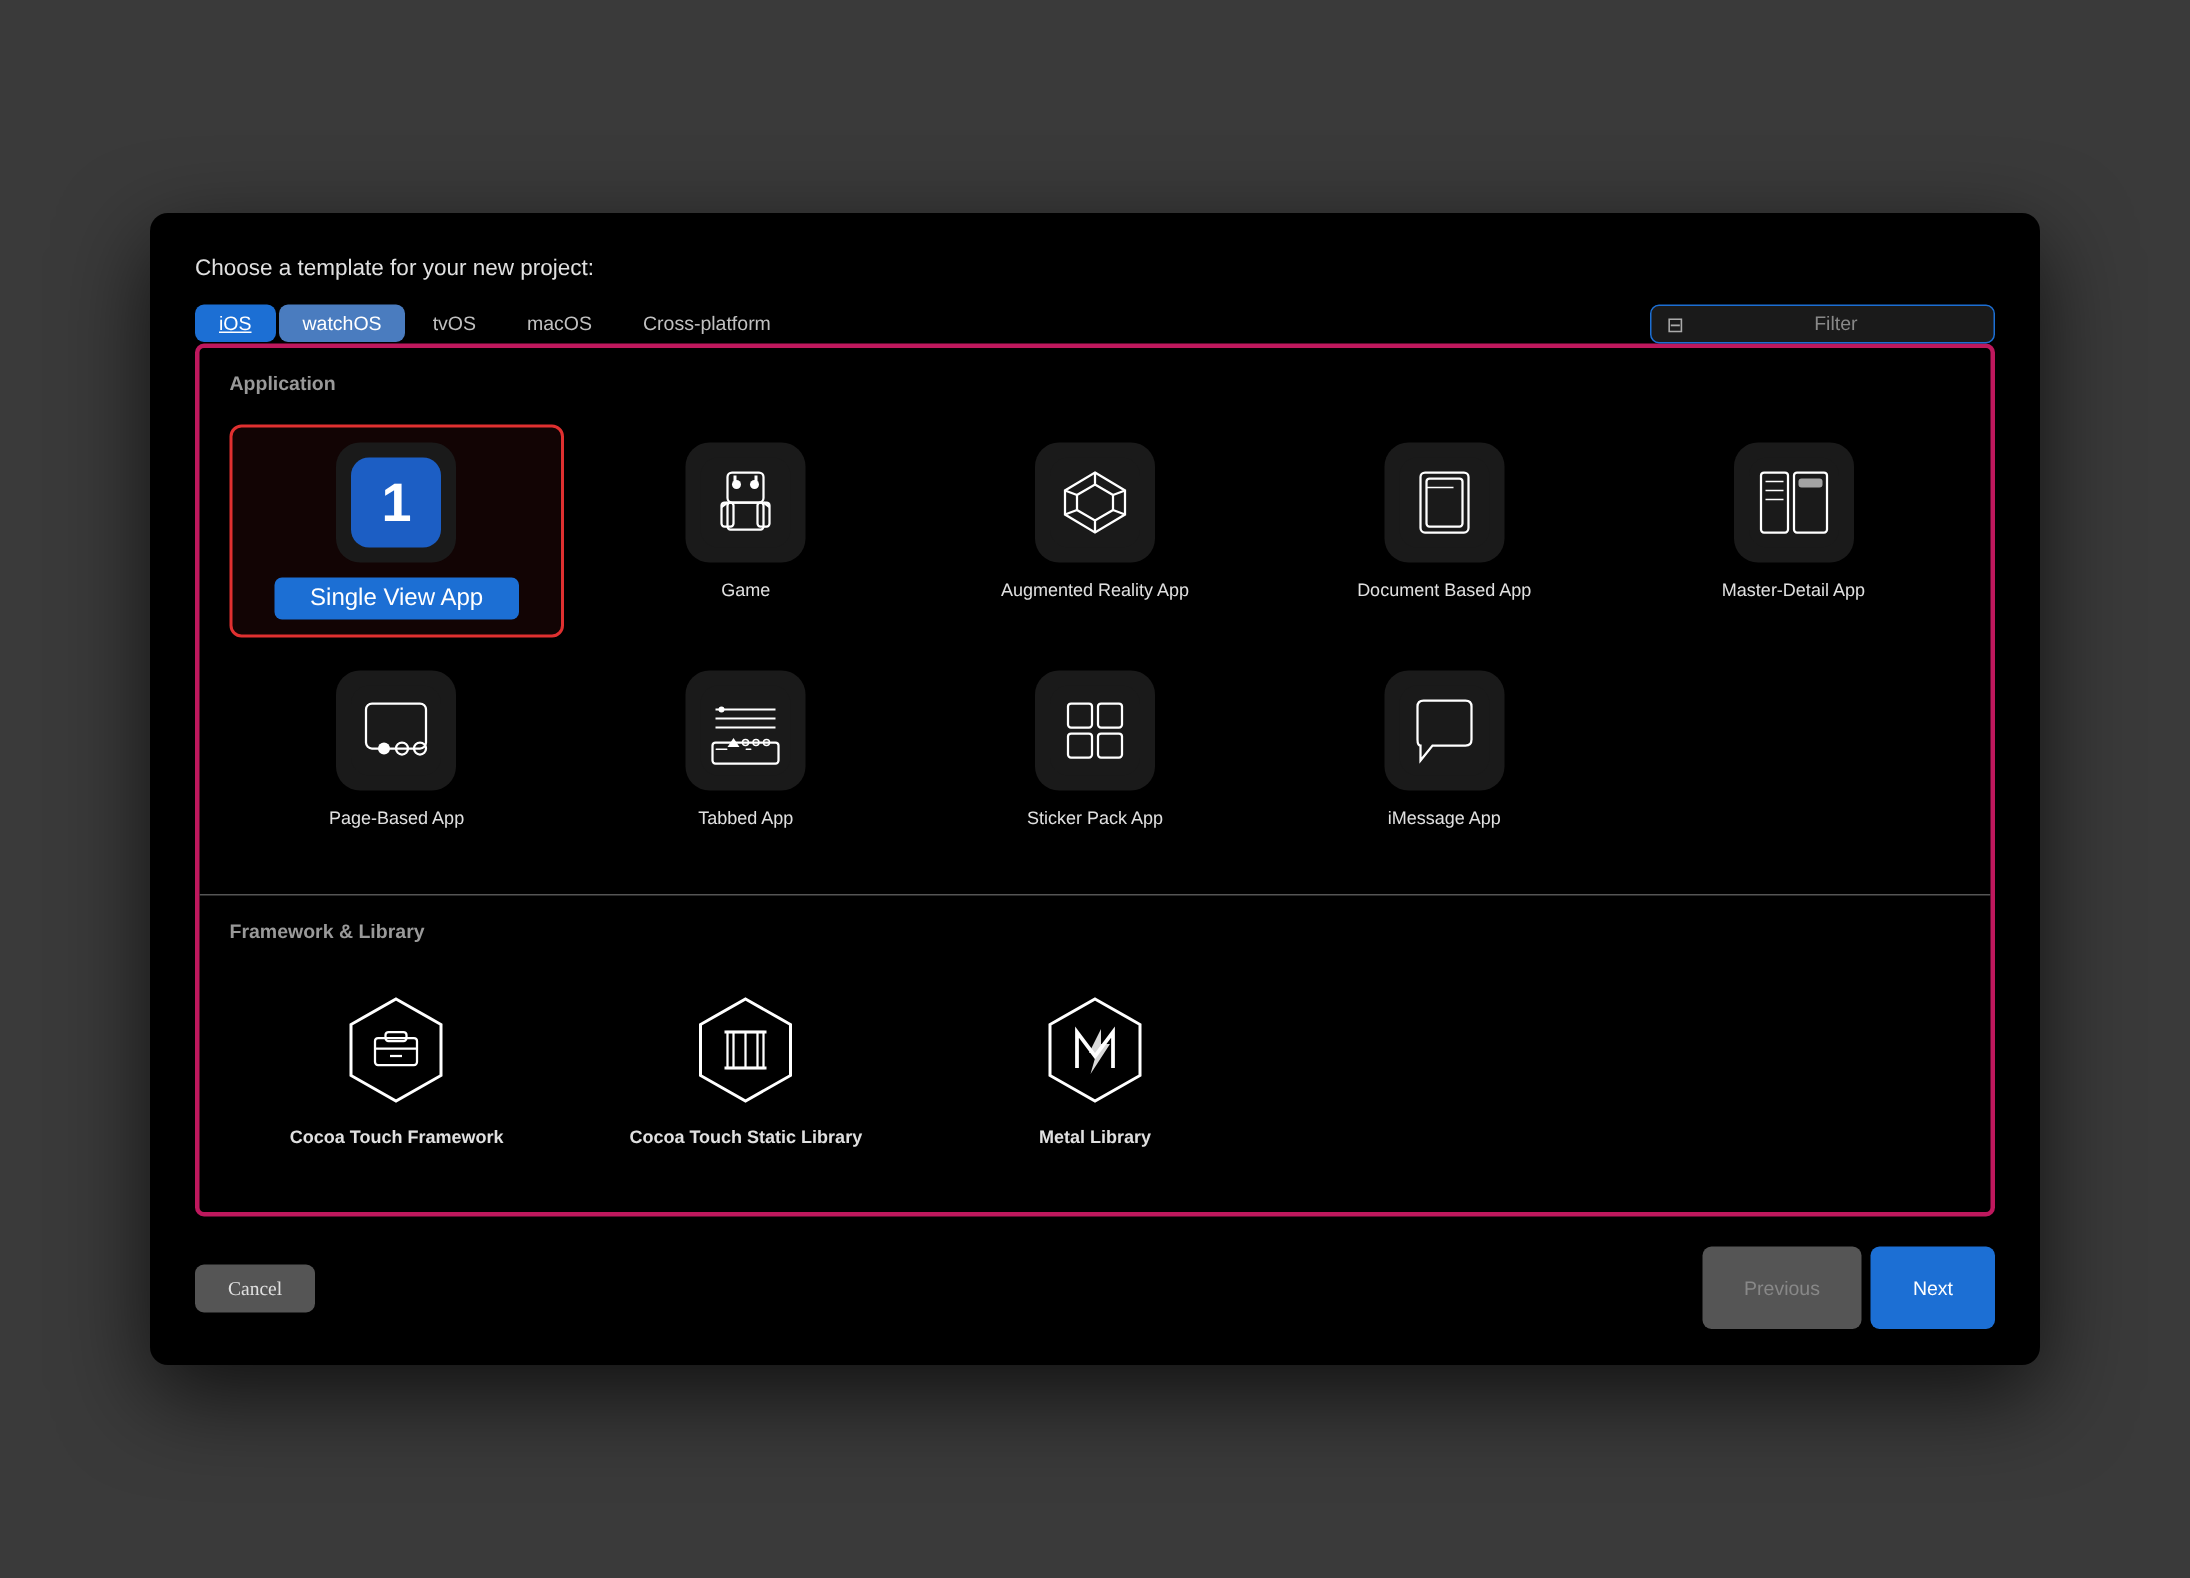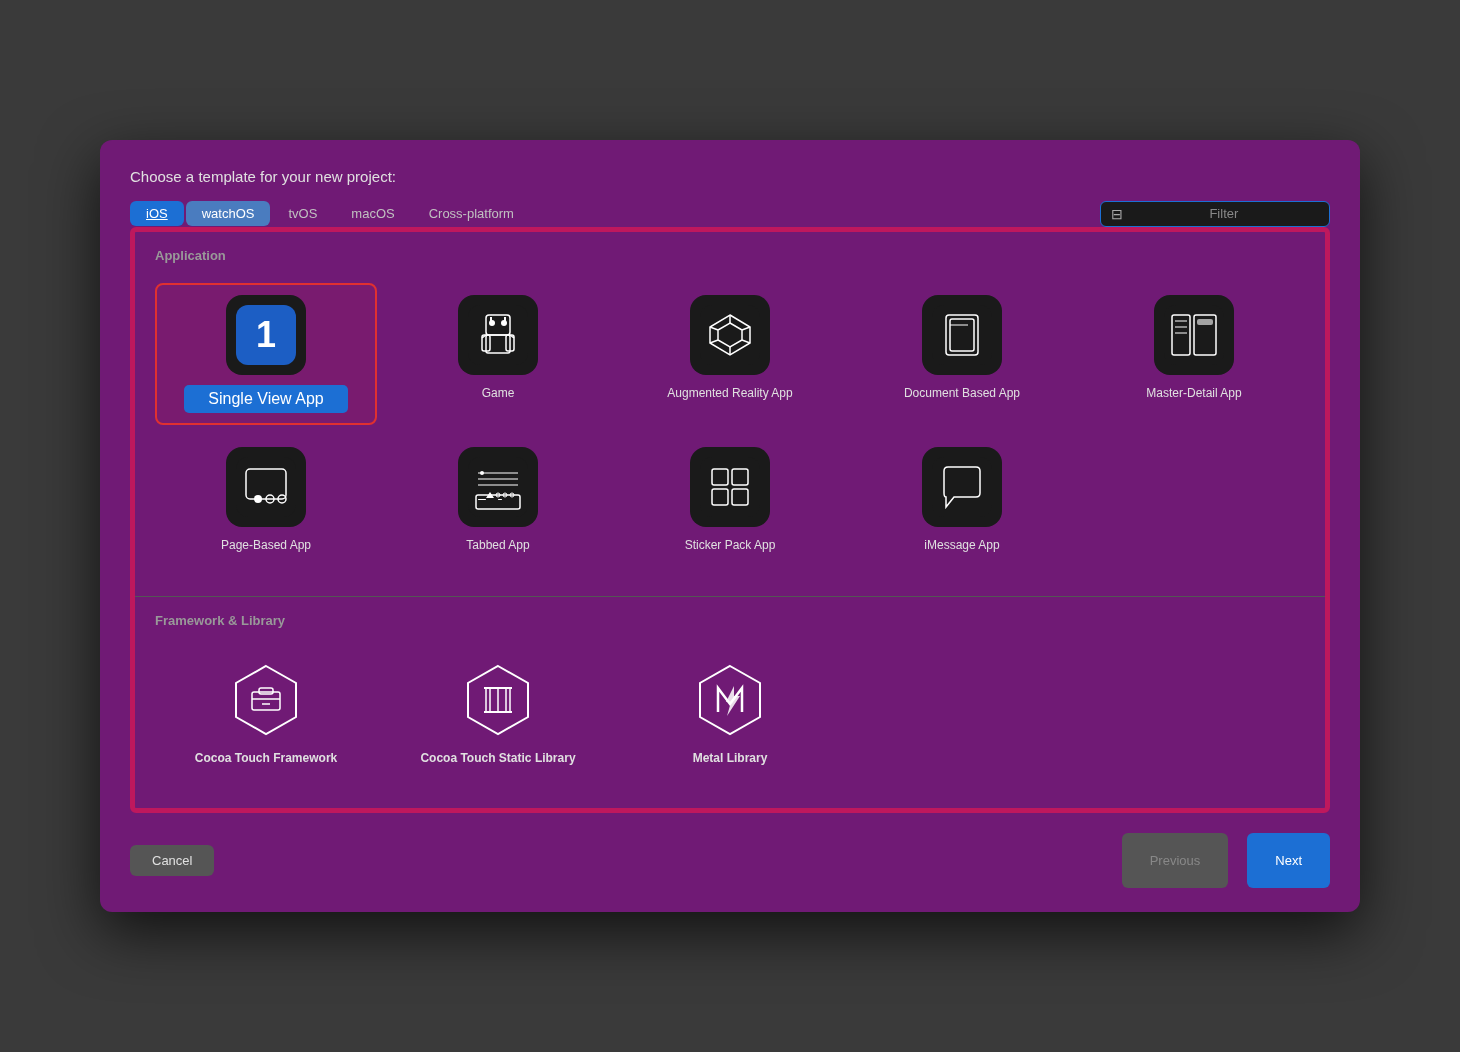--- a/index.html
+++ b/index.html
@@ -5,21 +5,21 @@
     * { box-sizing: border-box; margin: 0; padding: 0; }
     body {
       background: #3a3a3a;
       display: flex;
       align-items: center;
       justify-content: center;
       min-height: 100vh;
       font-family: -apple-system, BlinkMacSystemFont, 'Helvetica Neue', sans-serif;
     }
     .dialog {
-      background: #701a75;
+      background: #000000;
       border-radius: 12px;
       width: 1260px;
       padding: 28px 30px 24px;
       box-shadow: 0 20px 60px rgba(0,0,0,0.7);
     }
     .dialog-title {
       color: #e0e0e0;
       font-size: 15px;
       font-weight: 400;
       margin-bottom: 16px;
@@ -72,21 +72,21 @@
       background: transparent;
       border: none;
       outline: none;
       color: #e0e0e0;
       font-size: 13px;
       width: 100%;
       text-align: center;
     }
     .filter-input::placeholder { color: #888; }
     .content-area {
-      border: 5px solid #be185d;
+      border: 3px solid #be185d;
       border-radius: 6px;
       margin-top: 0;
       overflow: hidden;
     }
     .section {
       padding: 10px 0;
     }
     .section-title {
       color: #999;
       font-size: 13px;
@@ -179,31 +179,32 @@
     }
     
     .footer {
       display: flex;
       align-items: center;
       justify-content: space-between;
       margin-top: 20px;
     }
     .footer-right {
       display: flex;
-      gap: 19px;
+      gap: 6px;
       justify-content: space-between;
     }
     .btn-cancel {
       background: #555;
       color: #e0e0e0;
       border: none;
       border-radius: 6px;
       padding: 8px 22px;
       font-size: 13px;
       cursor: pointer;
+      font-family: Liberation Serif, serif;
     }
     .btn-previous {
       background: #555;
       color: #888;
       border: none;
       border-radius: 6px;
       padding: 8px 28px;
       font-size: 13px;
       cursor: pointer;
     }

